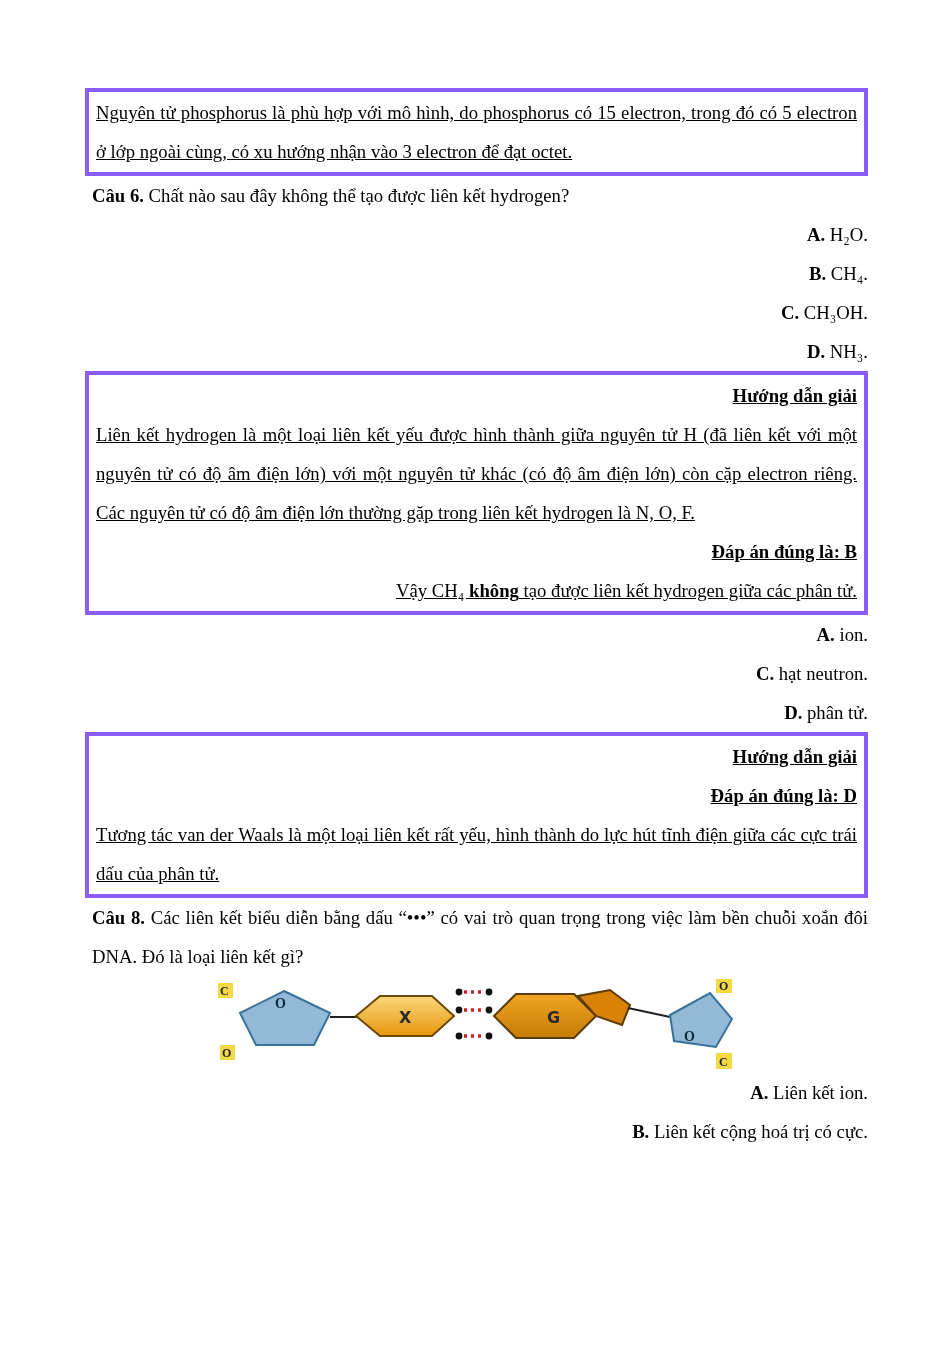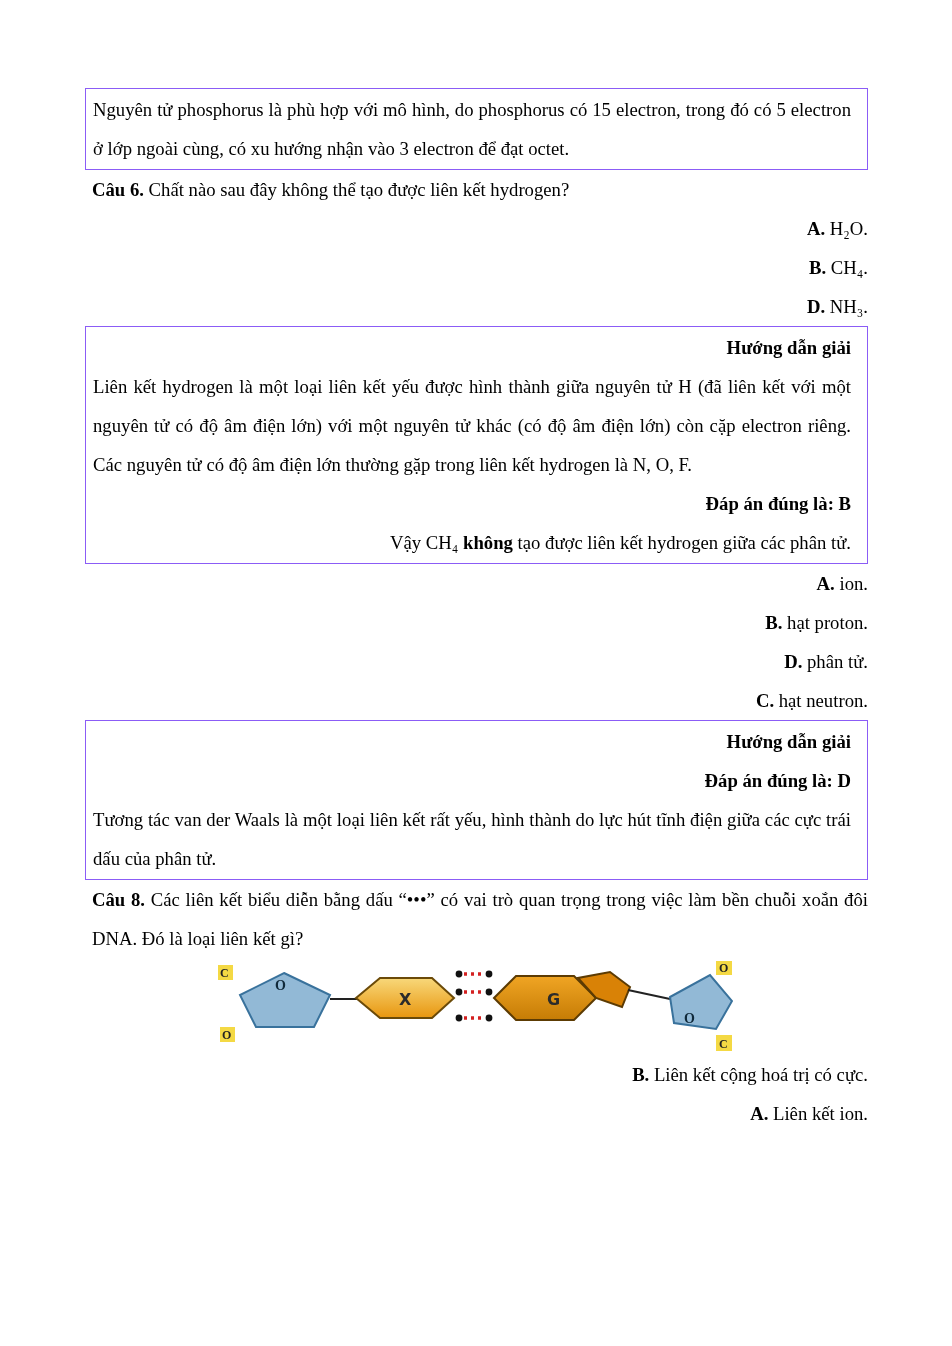--- a/index.html
+++ b/index.html
@@ -7,22 +7,23 @@
   body {
     width:952px; height:1346px; overflow:hidden;
     font-family:"Liberation Serif","DejaVu Serif","DejaVu Sans",serif;
     font-size:18.7px; color:#000;
   }
   .page { padding:88px 84px 0 85px; }
   .para { line-height:39px;text-align:right; }
   .just { text-align:justify; }
   .indent { padding-left:7px; }
   .box {
-    border:1px solid #8b5cf6;
-    padding:1px 16px 1px 7px;
+    border:4px solid #8b5cf6;
+    padding:1px 7px 1px 7px;
+    text-decoration:underline;
   }
   b { font-weight:bold; }
   .dna-figure { margin:3px 0 2px 133px; width:515px; height:92px; }
   .dna-figure svg { display:block; }
   .ring-label { font:bold 14px "Liberation Serif","DejaVu Serif",serif; fill:#10293a; }
   .base-label { font:bold 16px "DejaVu Sans","Liberation Sans",sans-serif; fill:#2b2b2b; }
   .corner-label { font:bold 12px "Liberation Serif","DejaVu Serif",serif; fill:#222; }
 </style>
 </head>
 <body>
@@ -30,34 +31,34 @@
 <div class="page">
 
   <section class="box">
     <p class="para just">Nguyên tử phosphorus là phù hợp với mô hình, do phosphorus có 15 electron, trong đó có 5 electron ở lớp ngoài cùng, có xu hướng nhận vào 3 electron để đạt octet.</p>
   </section>
 
   <p class="para just indent"><b>Câu 6.</b> <span>Chất nào sau đây không thể tạo được liên kết hydrogen?</span></p>
 
   <p class="para indent"><b>A.</b> <span>H₂O.</span></p>
   <p class="para indent"><b>B.</b> <span>CH₄.</span></p>
+  <p class="para indent"><b>C.</b> <span>CH₃OH.</span></p>
   <p class="para indent"><b>D.</b> <span>NH₃.</span></p>
 
   <section class="box">
     <p class="para"><b>Hướng dẫn giải</b></p>
     <p class="para just">Liên kết hydrogen là một loại liên kết yếu được hình thành giữa nguyên tử H (đã liên kết với một nguyên tử có độ âm điện lớn) với một nguyên tử khác (có độ âm điện lớn) còn cặp electron riêng. Các nguyên tử có độ âm điện lớn thường gặp trong liên kết hydrogen là N, O, F.</p>
     <p class="para"><b>Đáp án đúng là: B</b></p>
     <p class="para"><span>Vậy CH₄ </span><b>không</b><span> tạo được liên kết hydrogen giữa các phân tử.</span></p>
   </section>
 
 
   <p class="para indent"><b>A.</b> <span>ion.</span></p>
-  <p class="para indent"><b>B.</b> <span>hạt proton.</span></p>
+  <p class="para indent"><b>C.</b> <span>hạt neutron.</span></p>
   <p class="para indent"><b>D.</b> <span>phân tử.</span></p>
-  <p class="para indent"><b>C.</b> <span>hạt neutron.</span></p>
 
   <section class="box">
     <p class="para"><b>Hướng dẫn giải</b></p>
     <p class="para"><b>Đáp án đúng là: D</b></p>
     <p class="para just">Tương tác van der Waals là một loại liên kết rất yếu, hình thành do lực hút tĩnh điện giữa các cực trái dấu của phân tử.</p>
   </section>
 
   <p class="para just indent"><b>Câu 8.</b> <span>Các liên kết biểu diễn bằng dấu “•••” có vai trò quan trọng trong việc làm bền chuỗi xoắn đôi DNA. Đó là loại liên kết gì?</span></p>
 
   <figure class="dna-figure">
@@ -107,16 +108,16 @@
       <polygon points="452,36 492,14 514,40 498,68 456,62" fill="#92b9d6" stroke="#39729c" stroke-width="2"></polygon>
       <text x="466" y="62" class="ring-label">O</text>
 
       <rect x="498" y="0" width="16" height="14" fill="#f4d944"></rect>
       <text x="501" y="11" class="corner-label">O</text>
       <rect x="498" y="74" width="16" height="16" fill="#f4d944"></rect>
       <text x="501" y="87" class="corner-label">C</text>
     </svg>
   </figure>
 
+  <p class="para indent"><b>A.</b> <span>Liên kết ion.</span></p>
   <p class="para indent"><b>B.</b> <span>Liên kết cộng hoá trị có cực.</span></p>
-  <p class="para indent"><b>A.</b> <span>Liên kết ion.</span></p>
 
 </div>
 
 </body></html>

